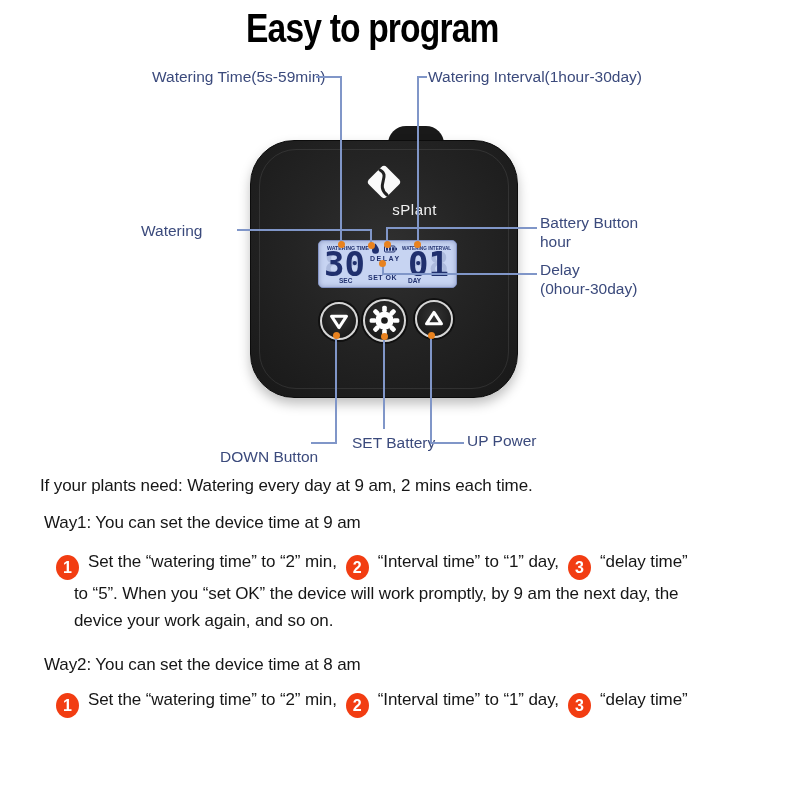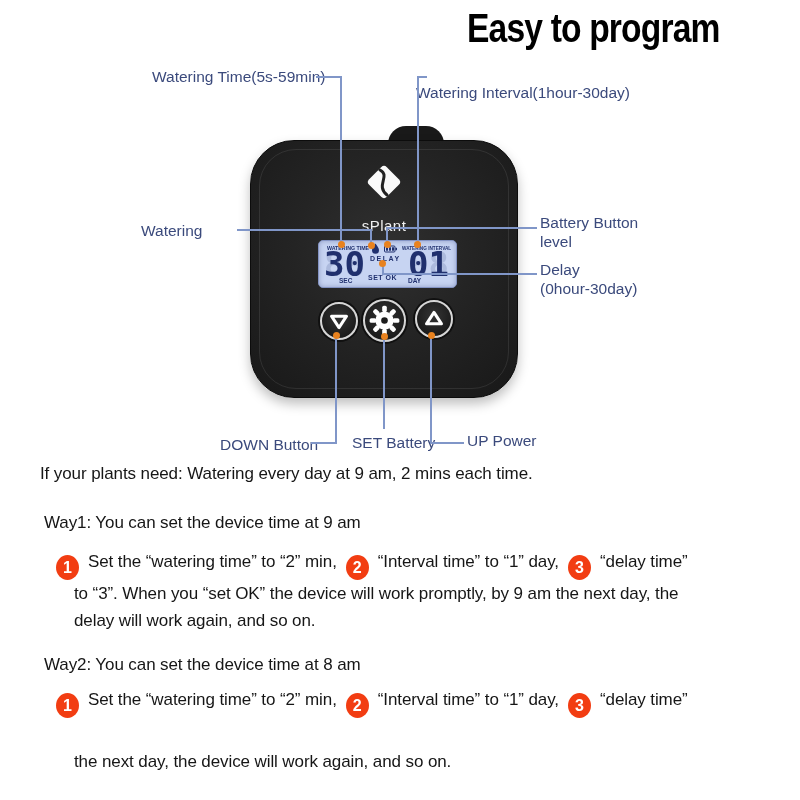--- a/index.html
+++ b/index.html
@@ -9,21 +9,21 @@
     --badge-red:#f23d12;
     --lcd-bg:#c7d4f2;
     --lcd-ink:#20306e;
     --device-body:#1f1f1f;
   }
   html,body{margin:0;padding:0;background:#fff;}
   #page{position:relative;width:800px;height:800px;background:#ffffff;overflow:hidden;
         font-family:"Liberation Sans",sans-serif;}
 
   
-  .title-wrap{position:absolute;left:0;top:6px;width:744px;text-align:right;}
+  .title-wrap{position:absolute;left:0;top:6px;width:744px;text-align:center;}
   .title{display:inline-block;font-size:40px;font-weight:bold;color:#000;
          transform:scaleX(0.84);transform-origin:center;letter-spacing:-1px;}
 
   
   .callout{position:absolute;color:var(--label-blue);font-size:15.5px;line-height:19px;}
 
   
   .cline{position:absolute;background:var(--line-blue);z-index:30;}
   .dot{position:absolute;width:7px;height:7px;border-radius:50%;
        background:var(--dot-orange);z-index:40;}
@@ -32,21 +32,21 @@
   .dome{position:absolute;left:388px;top:126px;width:56px;height:18px;
         background:#191919;border-radius:28px 28px 0 0;z-index:5;}
   .device{position:absolute;left:250px;top:140px;width:266px;height:256px;
           border-radius:44px;z-index:10;
           background:radial-gradient(circle at 50% 42%, #303030 0%, #242424 45%, #181818 100%);
           border:1px solid #0c0c0c;
           box-shadow:0 6px 12px rgba(0,0,0,0.25);}
   .device::before{content:"";position:absolute;left:8px;top:8px;right:8px;bottom:8px;
           border-radius:37px;border:1px solid rgba(255,255,255,0.09);}
   .logo{position:absolute;left:112px;top:20px;width:42px;height:42px;}
-  .brand{position:absolute;left:80px;top:76px;width:106px;text-align:center;
+  .brand{position:absolute;left:80px;top:60px;width:106px;text-align:right;
          color:#f0f0f0;font-size:15px;letter-spacing:0.5px;}
 
   
   .lcd{position:absolute;left:67px;top:99px;width:137px;height:46px;
        background:var(--lcd-bg);border:1px solid #8494c4;border-radius:5px;
        box-shadow:inset 0 0 5px rgba(50,60,120,0.35);color:var(--lcd-ink);}
   .lcd .tiny{position:absolute;font-size:6px;font-weight:bold;white-space:nowrap;
              transform-origin:left top;}
   .digits{position:absolute;font-family:"DejaVu Sans Mono",monospace;font-weight:bold;
           font-size:34px;line-height:27px;}
@@ -68,31 +68,31 @@
 </head>
 <body>
 
 <div id="page">
 
   <div class="title-wrap">
     <span class="title">Easy to program</span>
   </div>
 
   <div class="callout" style="left:152px;top:67px;">Watering Time(5s-59min)</div>
-  <div class="callout" style="left:416px;top:67px;margin-top:16px;">Watering Interval(1hour-30day)</div>
+  <div class="callout" style="left:428px;top:67px;">Watering Interval(1hour-30day)</div>
   <div class="callout" style="left:141px;top:221px;">Watering</div>
   <div class="callout" style="left:540px;top:213px;">
     <div>Battery Button</div>
-    <div>level</div>
+    <div>hour</div>
   </div>
   <div class="callout" style="left:540px;top:260px;">
     <div>Delay</div>
     <div>(0hour-30day)</div>
   </div>
-  <div class="callout" style="left:220px;top:435px;">DOWN Button</div>
+  <div class="callout" style="left:220px;top:447px;">DOWN Button</div>
   <div class="callout" style="left:352px;top:433px;">SET Battery</div>
   <div class="callout" style="left:467px;top:431px;">UP Power</div>
 
   <div class="dome"></div>
 
   <div class="device">
     <svg class="logo" viewBox="0 0 42 42">
       <rect x="8.5" y="8.5" width="25" height="25" rx="4" transform="rotate(45 21 21)" fill="#fafafa"></rect>
       <path d="M17 9 C 28 15, 12 24, 24 34" stroke="#222" stroke-width="3" fill="none" stroke-linecap="round"></path>
     </svg>
@@ -172,28 +172,27 @@
 
   <div class="dot" style="left:338px;top:241px;"></div>
   <div class="dot" style="left:368px;top:242px;"></div>
   <div class="dot" style="left:384px;top:241px;"></div>
   <div class="dot" style="left:414px;top:241px;"></div>
   <div class="dot" style="left:379px;top:260px;"></div>
   <div class="dot" style="left:333px;top:332px;"></div>
   <div class="dot" style="left:381px;top:333px;"></div>
   <div class="dot" style="left:428px;top:332px;"></div>
 
-  <div class="para" style="left:40px;top:464px;">If your plants need: Watering every day at 9 am, 2 mins each time.</div>
+  <div class="para" style="left:40px;top:476px;">If your plants need: Watering every day at 9 am, 2 mins each time.</div>
 
   <div class="para" style="left:44px;top:513px;">Way1: You can set the device time at 9 am</div>
   <div class="para" style="left:56px;top:552px;">
     <span class="badge">1</span><span class="seg">Set the “watering time” to “2” min,</span><span class="badge">2</span><span class="seg">“Interval time” to “1” day,</span><span class="badge">3</span><span class="seg">“delay time”</span>
   </div>
-  <div class="para" style="left:74px;top:584px;">to “3”. When you “set OK” the device will work promptly, by 9 am the next day, the</div>
-  <div class="para" style="left:74px;top:611px;">delay will work again, and so on.</div>
+  <div class="para" style="left:74px;top:584px;">to “5”. When you “set OK” the device will work promptly, by 9 am the next day, the</div>
+  <div class="para" style="left:74px;top:611px;">device your work again, and so on.</div>
 
   <div class="para" style="left:44px;top:655px;">Way2: You can set the device time at 8 am</div>
   <div class="para" style="left:56px;top:690px;">
     <span class="badge">1</span><span class="seg">Set the “watering time” to “2” min,</span><span class="badge">2</span><span class="seg">“Interval time” to “1” day,</span><span class="badge">3</span><span class="seg">“delay time”</span>
   </div>
-  <div class="para" style="left:74px;top:752px;">the next day, the device will work again, and so on.</div>
 
 </div>
 
 </body></html>

